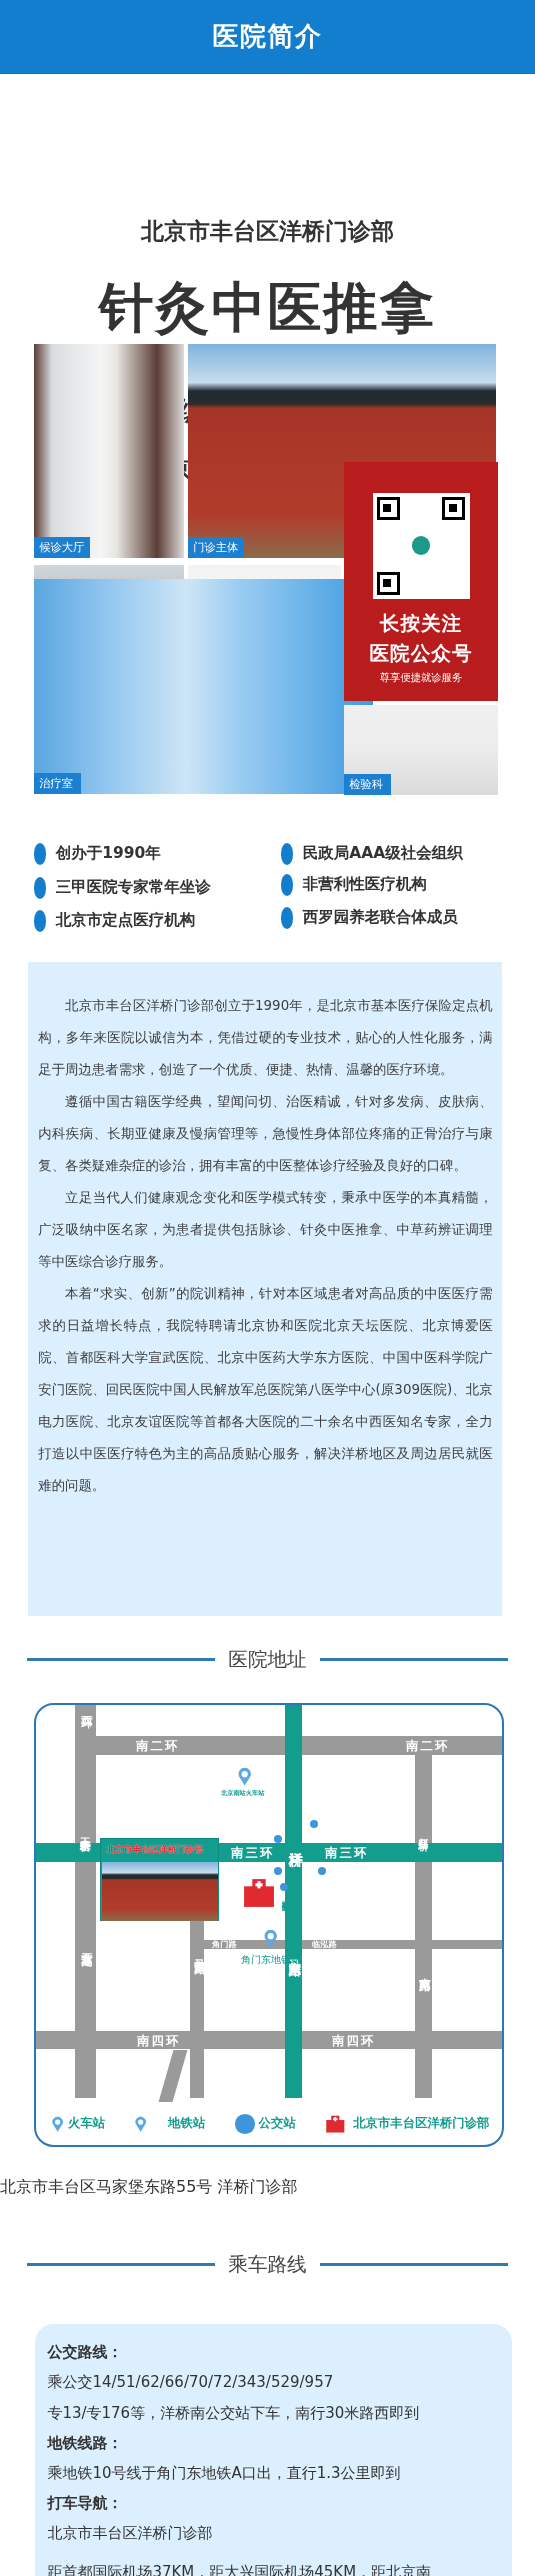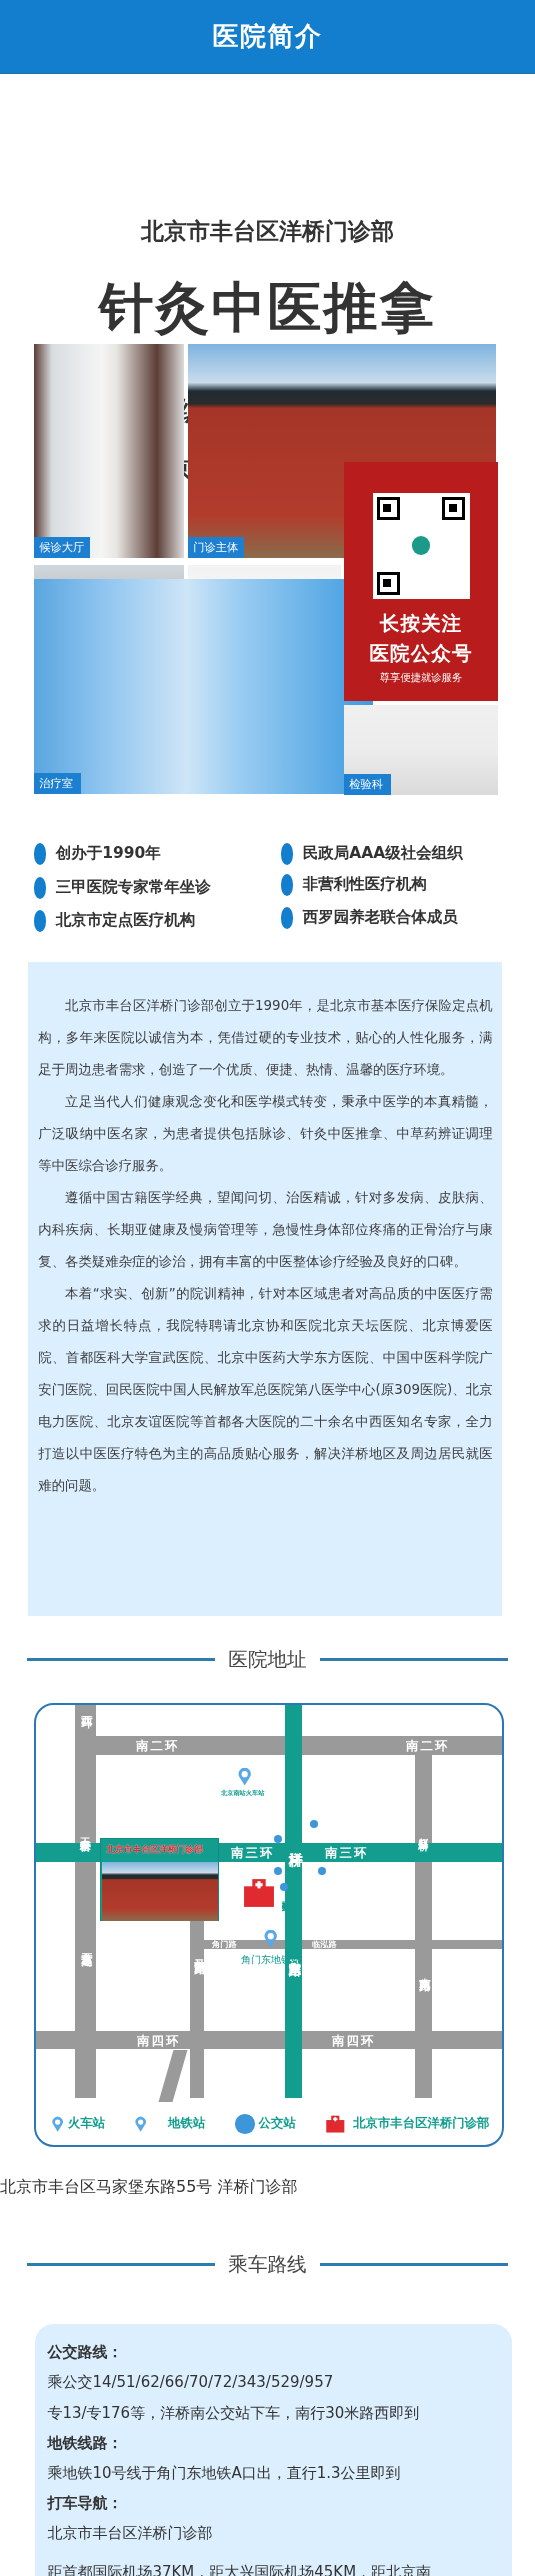--- a/index.html
+++ b/index.html
@@ -112,22 +112,22 @@
     <span class="dot"></span>
     <span>北京市定点医疗机构</span>
   </div>
 <div class="abs bullet" style="left:281px;top:907px">
     <span class="dot"></span>
     <span>西罗园养老联合体成员</span>
   </div>
 
 <div class="abs intro">
   <p>北京市丰台区洋桥门诊部创立于1990年，是北京市基本医疗保险定点机构，多年来医院以诚信为本，凭借过硬的专业技术，贴心的人性化服务，满足于周边患者需求，创造了一个优质、便捷、热情、温馨的医疗环境。</p>
+  <p>遵循中国古籍医学经典，望闻问切、治医精诚，针对多发病、皮肤病、内科疾病、长期亚健康及慢病管理等，急慢性身体部位疼痛的正骨治疗与康复、各类疑难杂症的诊治，拥有丰富的中医整体诊疗经验及良好的口碑。</p>
   <p>立足当代人们健康观念变化和医学模式转变，秉承中医学的本真精髓，广泛吸纳中医名家，为患者提供包括脉诊、针灸中医推拿、中草药辨证调理等中医综合诊疗服务。</p>
-  <p>遵循中国古籍医学经典，望闻问切、治医精诚，针对多发病、皮肤病、内科疾病、长期亚健康及慢病管理等，急慢性身体部位疼痛的正骨治疗与康复、各类疑难杂症的诊治，拥有丰富的中医整体诊疗经验及良好的口碑。</p>
   <p>本着“求实、创新”的院训精神，针对本区域患者对高品质的中医医疗需求的日益增长特点，我院特聘请北京协和医院北京天坛医院、北京博爱医院、首都医科大学宣武医院、北京中医药大学东方医院、中国中医科学院广安门医院、回民医院中国人民解放军总医院第八医学中心(原309医院)、北京电力医院、北京友谊医院等首都各大医院的二十余名中西医知名专家，全力打造以中医医疗特色为主的高品质贴心服务，解决洋桥地区及周边居民就医难的问题。</p>
 </div>
 
 <div class="abs sec" style="top:1646px">
   <span class="ln"></span>
   <span class="tt">医院地址</span>
   <span class="ln"></span>
 </div>
 
 <div class="abs map">

